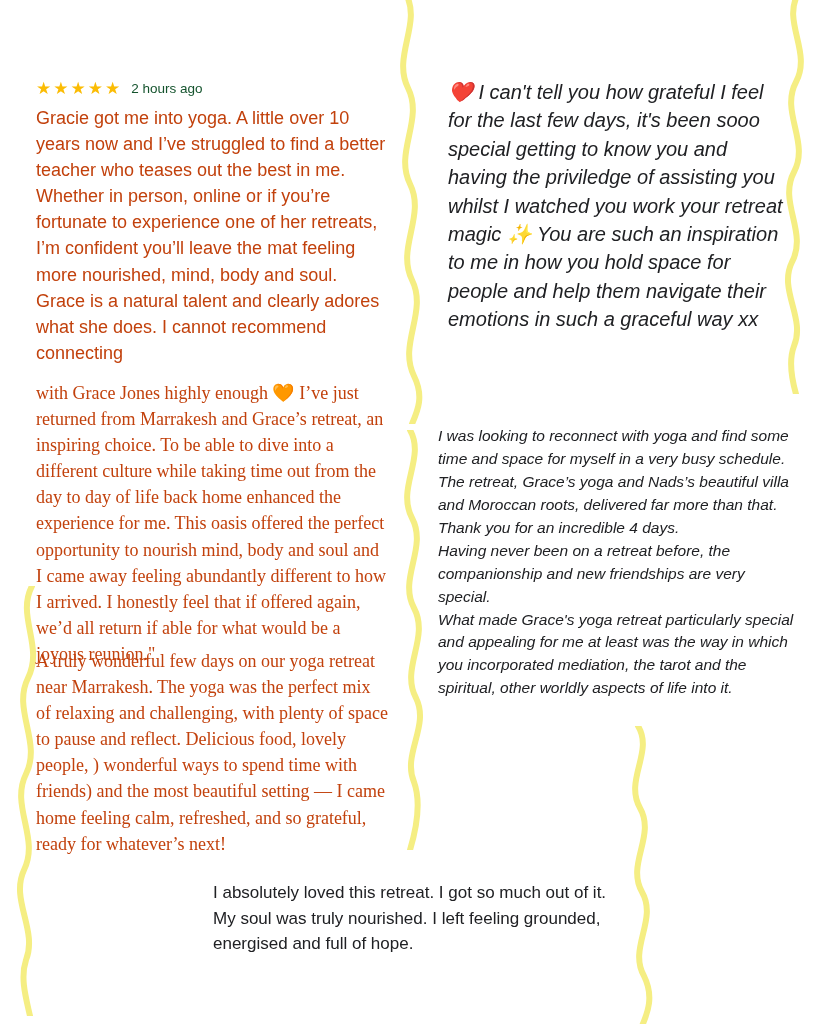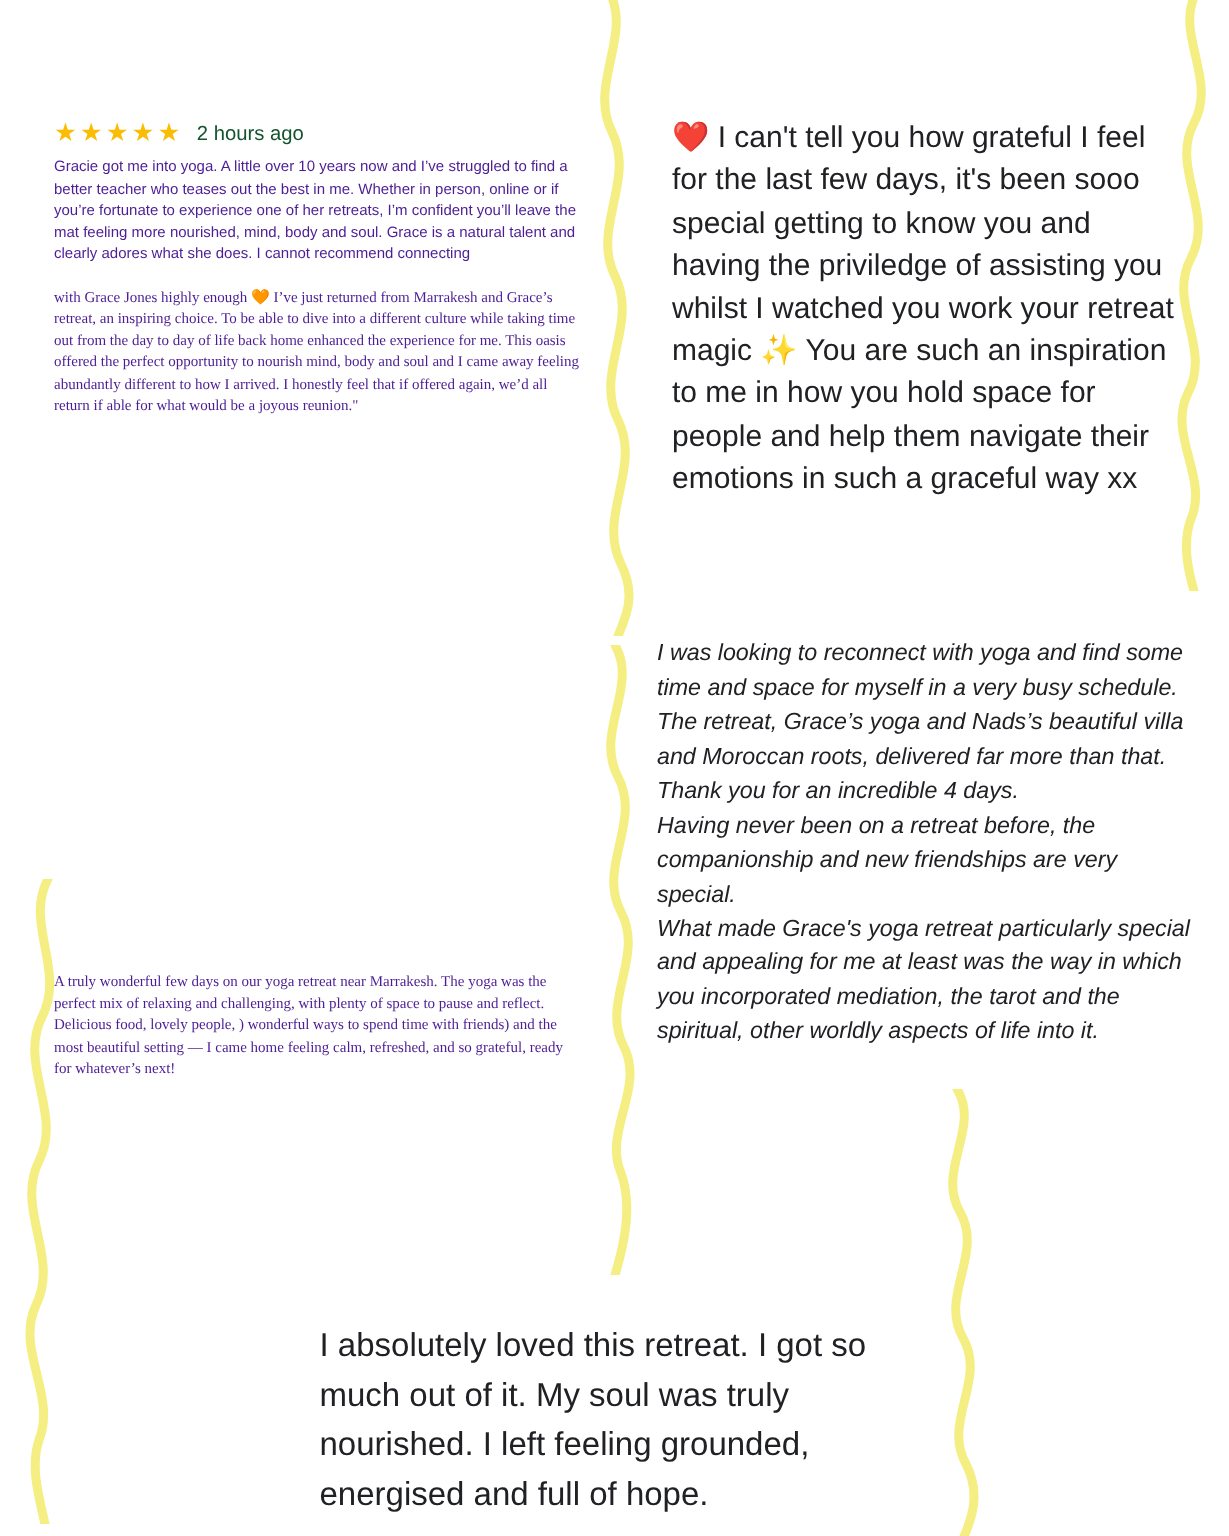--- a/index.html
+++ b/index.html
@@ -40,46 +40,47 @@
     font-size: 17px;
     letter-spacing: 2px;
     line-height: 1;
   }
   .timestamp {
     font-size: 13.5px;
     color: #14532d;
   }
 
   .review-text {
-    font-size: 10px;
+    font-size: 18px;
     line-height: 1.45;
-    color: #4c1d95;
+    color: #c2410c;
     margin: 0 0 14px 0;
     white-space: pre-wrap;
   }
   .review-text:last-child { margin-bottom: 0; font-family: Liberation Serif, serif; }
 
   .big-text {
     font-size: 20px;
     line-height: 1.42;
     color: #202124;
     margin: 0;
     white-space: pre-wrap;
+    font-style: italic;
   }
 
   .mid-text {
     font-size: 15.5px;
     line-height: 1.48;
     color: #202124;
     margin: 0;
     white-space: pre-wrap;
   }
 
   .bottom-text {
-    font-size: 22px;
+    font-size: 17px;
     line-height: 1.5;
     color: #202124;
     margin: 0;
     white-space: pre-wrap;
   }
 
   
   #block-left-1   { left: 36px;  top: 80px;  width: 352px; }
   #block-left-2   { left: 36px;  top: 648px; width: 352px; }
   #block-right-1  { left: 448px; top: 78px;  width: 340px; }

